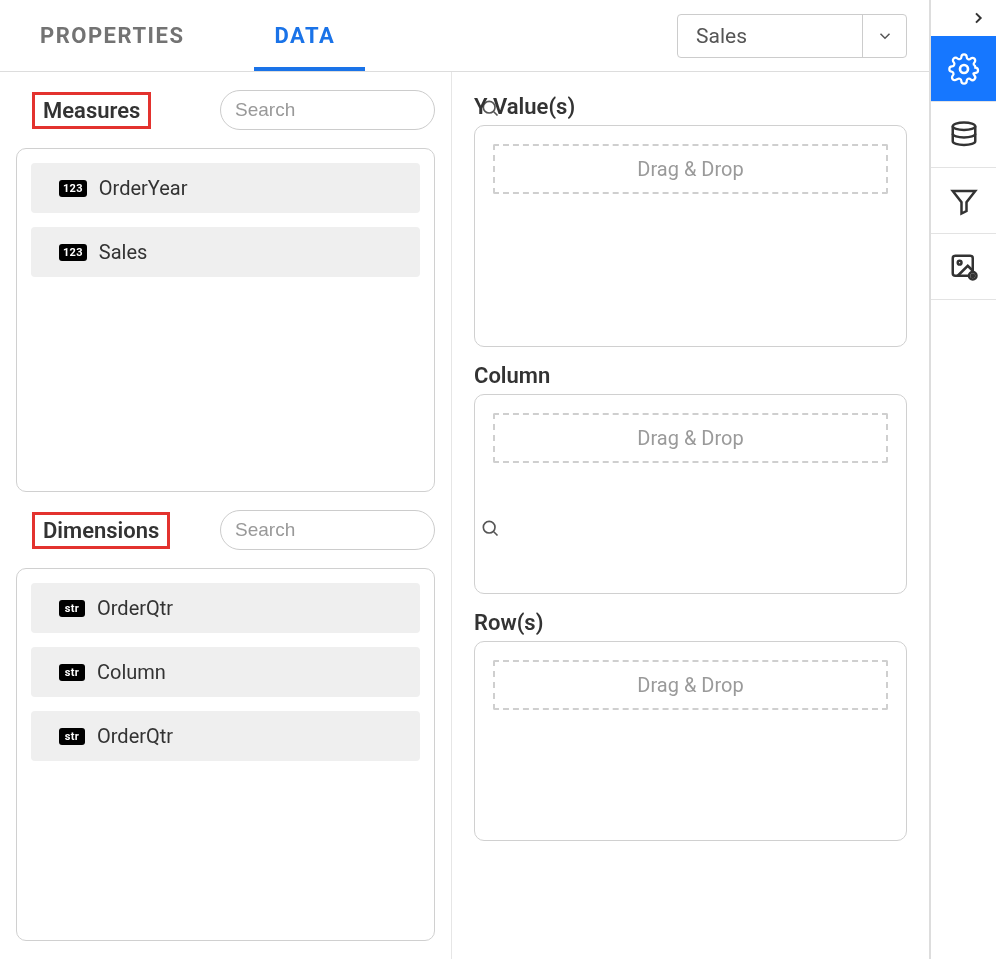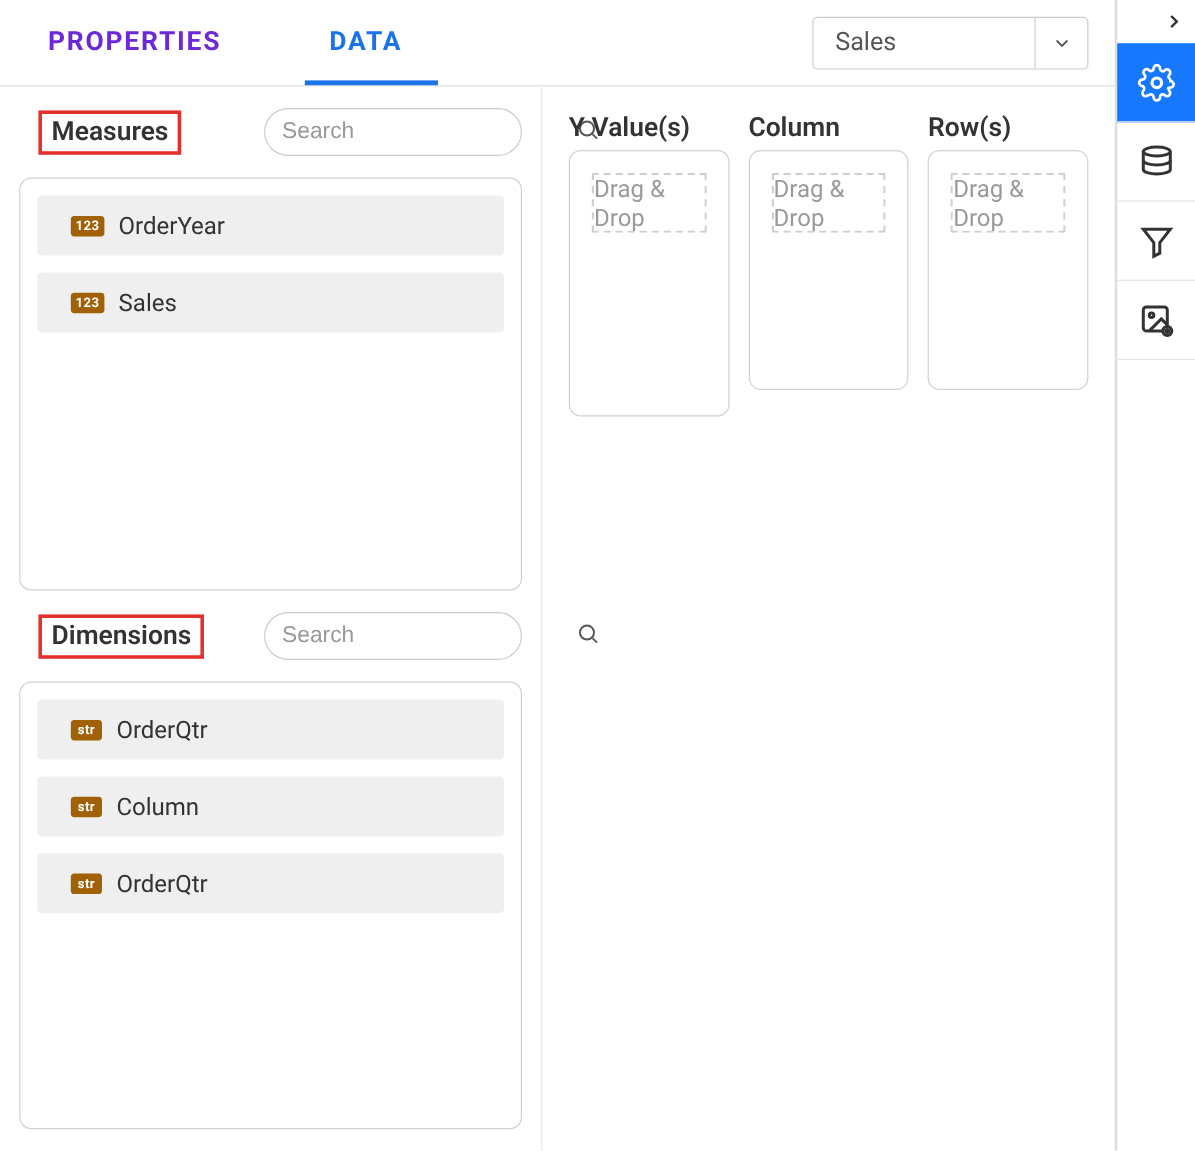--- a/index.html
+++ b/index.html
@@ -30,21 +30,21 @@
 
   .tabs {
     display: flex;
     align-items: stretch;
     height: 100%;
   }
   .tab {
     font-size: 22px;
     font-weight: 700;
     letter-spacing: 1.5px;
-    color: #6d28d9;
+    color: #737373;
     padding: 0 50px 0 40px;
     display: flex;
     align-items: center;
     cursor: pointer;
     position: relative;
   }
   .tab.active {
     color: #1a73e8;
   }
   .tab.active::after {
@@ -151,36 +151,36 @@
     gap: 12px;
     padding: 0 12px 0 28px;
     margin-bottom: 14px;
     font-size: 20px;
     color: #333;
     cursor: grab;
   }
   .field-item:last-child { margin-bottom: 0; }
 
   .type-badge {
-    background: #a16207;
+    background: #000000;
     color: #fff;
     font-size: 11px;
     font-weight: 700;
     border-radius: 3px;
     padding: 2px 4px;
     min-width: 26px;
     text-align: center;
     letter-spacing: 0.3px;
   }
 
   .right-pane {
     flex: 1;
     padding: 22px 22px;
     display: flex;
-    flex-direction: row;
+    flex-direction: column;
     gap: 16px;
   }
 
   .drop-label {
     font-size: 22px;
     font-weight: 600;
     color: #333;
     margin-bottom: 6px;
   }
 

